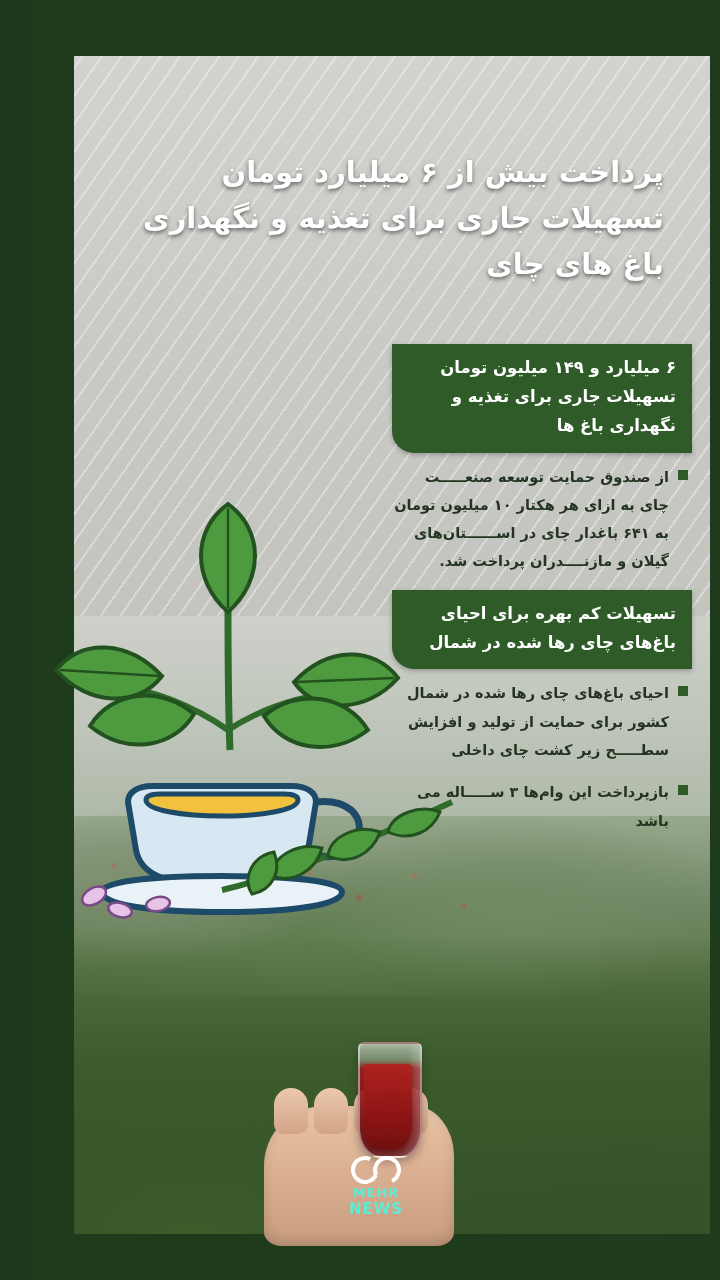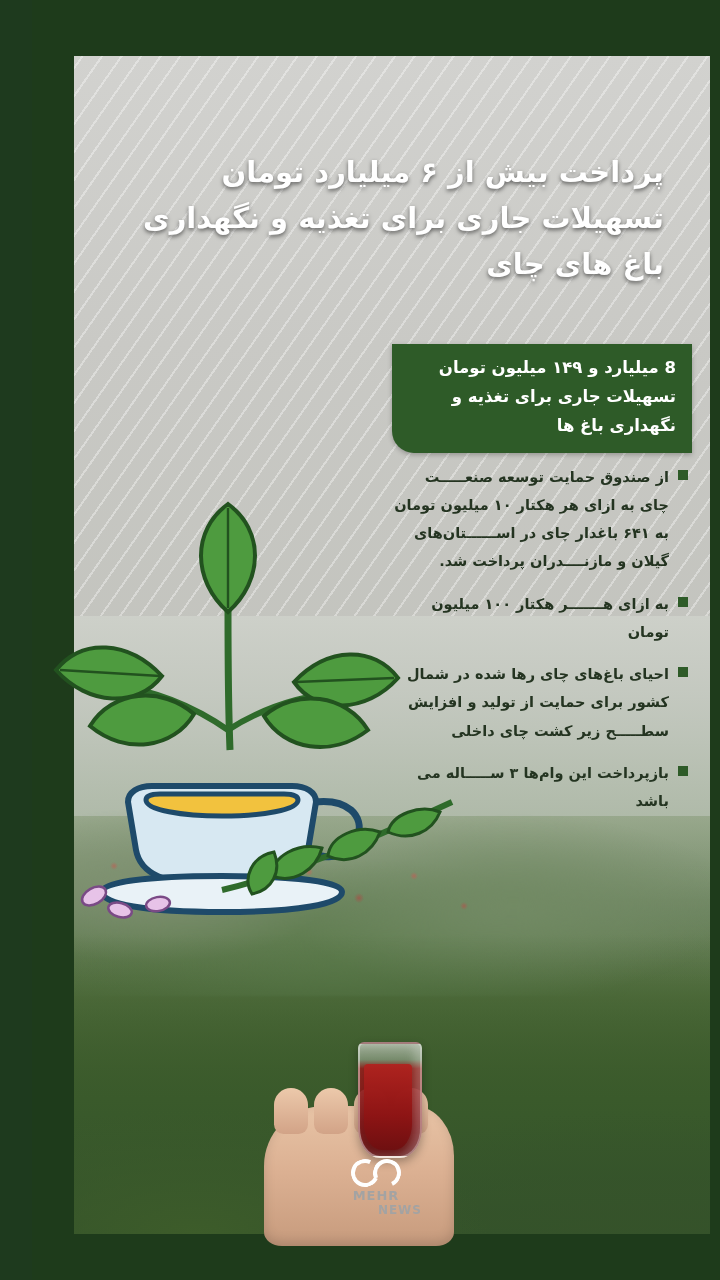--- a/index.html
+++ b/index.html
@@ -217,36 +217,36 @@
   }
 
   
   .logo {
     position: absolute;
     left: 50%;
     transform: translateX(-50%);
     bottom: 62px;
     width: 92px;
     text-align: center;
-    color: #a3a3a3;
+    color: #5eead4;
     z-index: 9;
   }
   .logo .mark {
     width: 54px; height: 30px; margin: 0 auto 4px;
     position: relative;
   }
   .logo .mark .c1, .logo .mark .c2 {
     position: absolute;
     border: 4px solid #fff;
     border-radius: 50%;
   }
   .logo .mark .c1 { width: 20px; height: 20px; left: 2px; top: 4px; border-color:#fff transparent #fff #fff; transform: rotate(-20deg); }
   .logo .mark .c2 { width: 20px; height: 20px; left: 24px; top: 4px; border-color:#fff #fff transparent #fff; transform: rotate(20deg); }
   .logo .l1 { font-size: 13px; font-weight: bold; letter-spacing: 1px; line-height: 1.15; }
-  .logo .l2 { font-size: 12px; font-weight: bold; letter-spacing: 1px; line-height: 1.15; text-align: right; }
+  .logo .l2 { font-size: 15px; font-weight: bold; letter-spacing: 1px; line-height: 1.15; }
 </style>
 </head>
 <body>
 
 <div class="poster">
   <div class="frame"></div>
 
   <div class="card">
     <div class="gray-top"></div>
 
@@ -302,30 +302,27 @@
         <path d="M176 42 C180 24 208 14 228 22 C220 42 198 52 176 42 Z"></path>
         <path d="M40 104 C30 88 40 66 62 62 C70 82 60 100 40 104 Z"></path>
       </g>
     </svg>
   </div>
 
   <div class="headline">پرداخت بیش از ۶ میلیارد تومان تسهیلات جاری برای تغذیه و نگهداری باغ های چای</div>
 
   <div class="content">
 
-    <div class="green-band">8 میلیارد و ۱۴۹ میلیون تومان تسهیلات جاری برای تغذیه و نگهداری باغ ها</div>
+    <div class="green-band">۶ میلیارد و ۱۴۹ میلیون تومان تسهیلات جاری برای تغذیه و نگهداری باغ ها</div>
     <div class="bullet">
       <span class="dot"></span>
       <span class="txt">از صندوق حمایت توسعه صنعـــــت چای به ازای هر هکتار ۱۰ میلیون تومان به ۶۴۱ باغدار چای در اســــــتان‌های گیلان و مازنــــدران پرداخت شد.</span>
     </div>
 
-    <div class="bullet">
-      <span class="dot"></span>
-      <span class="txt">به ازای هـــــــر هکتار ۱۰۰ میلیون تومان</span>
-    </div>
+    <div class="green-band">تسهیلات کم بهره برای احیای باغ‌های چای رها شده در شمال</div>
     <div class="bullet">
       <span class="dot"></span>
       <span class="txt">احیای باغ‌های چای رها شده در شمال کشور برای حمایت از تولید و افزایش سطـــــح زیر کشت چای داخلی</span>
     </div>
     <div class="bullet">
       <span class="dot"></span>
       <span class="txt">بازپرداخت این وام‌ها ۳ ســـــاله می باشد</span>
     </div>
 
 

